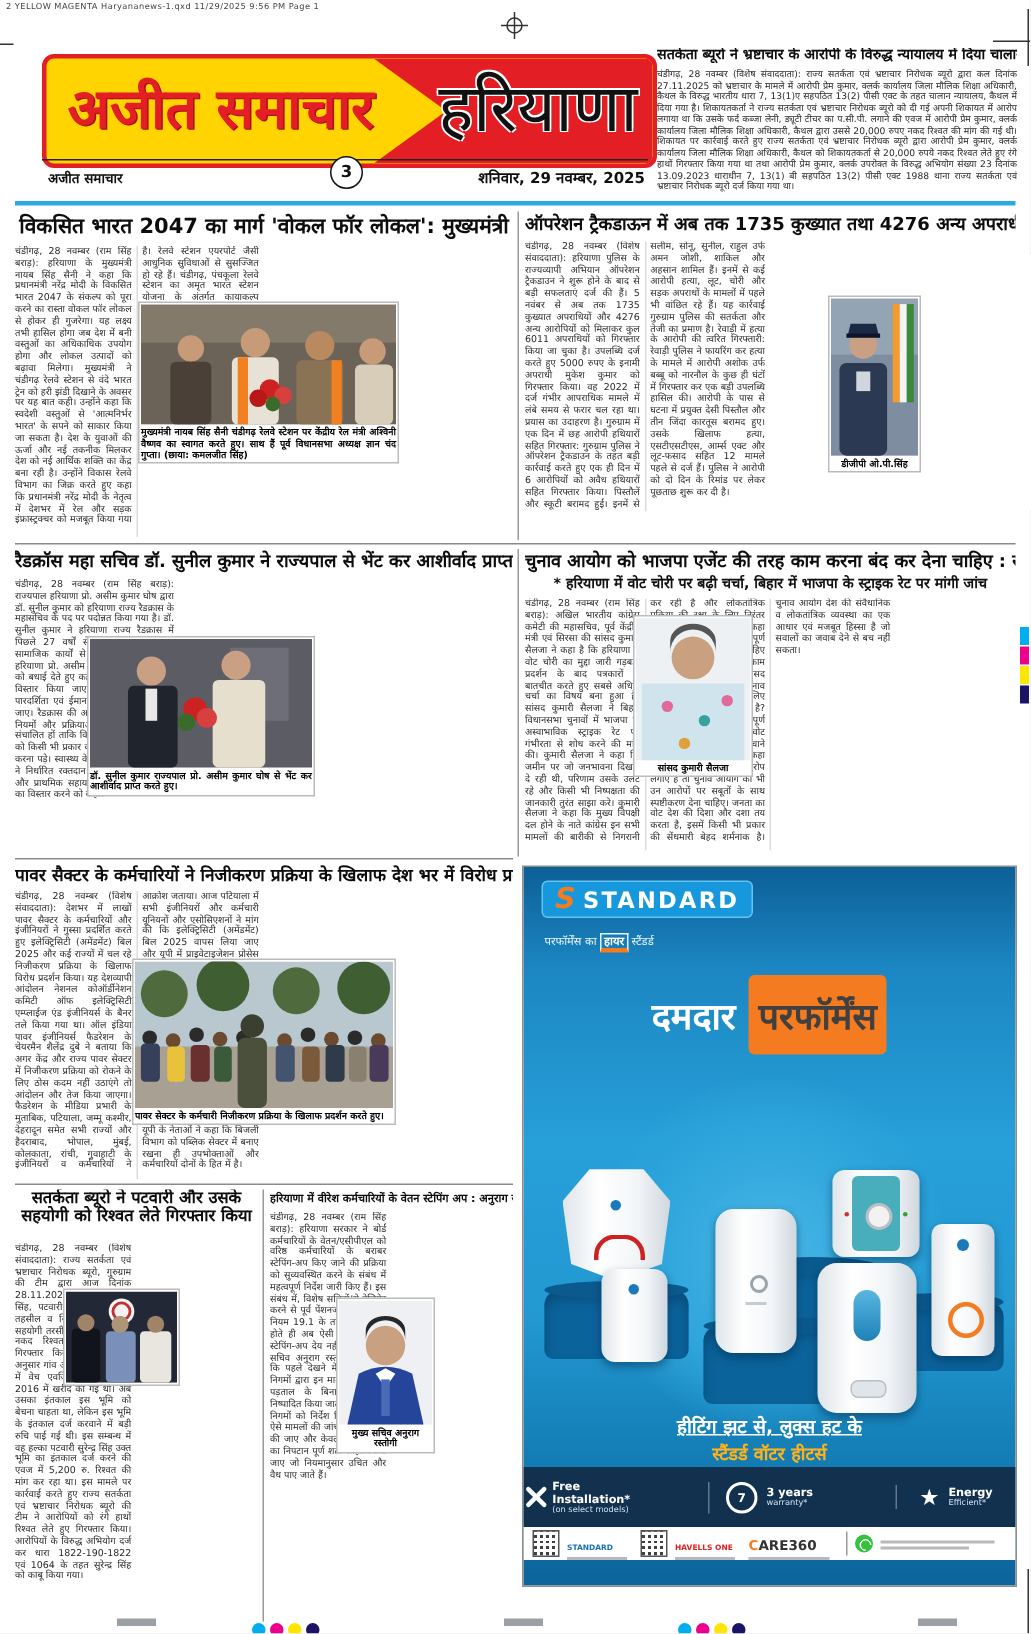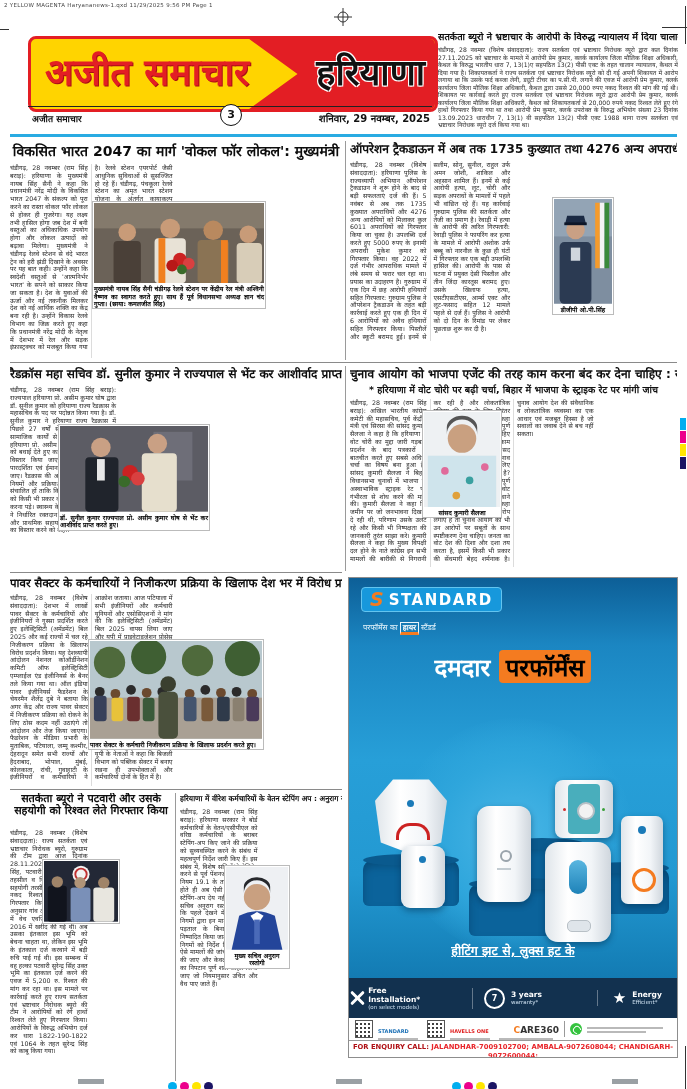--- a/index.html
+++ b/index.html
@@ -23,41 +23,41 @@
   
   .hline{background:#8a8a8a;height:1px;}
   .vline{background:#9a9a9a;width:1px;}
   .cyan-rule{background:#29abe2;height:3px;}
   
   .mast-box{background:#ffd400;border:3px solid #e31e24;border-radius:8px;overflow:hidden;}
   .mast-name{font-weight:bold;color:#e31e24;font-size:37px;line-height:64px;white-space:nowrap;
              text-shadow:1px 1px 0 #a80f14;}
   .mast-edition-bg{position:absolute;right:0;top:0;bottom:0;width:46%;background:#e31e24;
              clip-path:polygon(0 0,100% 0,100% 100%,0 100%,26% 50%);}
-  .mast-edition{font-weight:bold;color:#111;font-size:36px;line-height:64px;white-space:nowrap;
+  .mast-edition{font-weight:normal;color:#111;font-size:44px;line-height:64px;white-space:nowrap;
              text-shadow:-1px -1px 0 #fff,1px -1px 0 #fff,-1px 1px 0 #fff,1px 1px 0 #fff;}
   .daterow{border-top:1.5px solid #222;display:flex;align-items:center;}
   .pg-circle{width:20px;height:20px;border:1.6px solid #111;border-radius:50%;background:#fff;
              font-size:11px;font-weight:bold;text-align:center;line-height:20px;}
   
   .slug{font-size:5.5px;color:#444;letter-spacing:0.3px;white-space:nowrap;}
   .dot{width:9px;height:9px;border-radius:50%;display:inline-block;margin-right:3px;}
   .graybar{background:#9aa0a4;}
   
   .ad{border:1px solid #8d8d8d;box-sizing:border-box;overflow:hidden;
       background:linear-gradient(180deg,#0d5f97 0%,#1b86c2 14%,#279fd8 38%,#2399d2 62%,#1580b8 80%,#0d639b 100%);}
   .ad-logo{background:#1798dc;border:1px solid #63c4ef;border-radius:4px;display:flex;align-items:center;
       padding:2px 8px;gap:5px;}
   .ad-logo .s{color:#f47b20;font-weight:bold;font-size:19px;font-style:italic;line-height:1;}
   .ad-logo .brand{color:#fff;font-weight:bold;font-size:15px;letter-spacing:1.5px;}
   .ad-tagline{color:#eaf6fd;font-size:7.5px;}
   .ad-tagline .hib{font-weight:bold;color:#fff;border:1px solid #e8f4fb;border-bottom:3px solid #f47b20;
       padding:0 2px;margin:0 2px;}
   .ad-h1{color:#fff;font-weight:bold;text-align:center;}
-  .chip{background:#f47b20;color:#000000;border-radius:4px;padding:0 7px;display:inline-block;}
+  .chip{background:#f47b20;color:#404040;border-radius:4px;padding:10px 7px;display:inline-block;}
   .glow{border-radius:50%;background:radial-gradient(circle,#49b6e6 0%,#2fa6dc 45%,rgba(47,166,220,0) 72%);}
   .pod{background:#0b639b;border-radius:10px 10px 6px 6px;box-shadow:inset 0 6px 8px #084d7b;}
   .pod::before{content:"";position:absolute;left:0;right:0;top:-6px;height:12px;border-radius:50%;
       background:#0a5a8e;}
   .pod{position:absolute;}
   .prod{position:absolute;background:linear-gradient(90deg,#dfe5ea 0%,#ffffff 35%,#f2f5f8 70%,#cfd6dd 100%);
       box-shadow:0 3px 6px rgba(0,40,70,.45);}
   .navy{background:#12314f;display:flex;align-items:center;gap:44px;}
   .badge{flex:1;display:flex;align-items:center;justify-content:center;gap:6px;color:#fff;}
   .badge + .badge{border-left:1px solid rgba(255,255,255,.35);}
@@ -338,20 +338,21 @@
     <div class="prod" style="left:196px;top:264px;width:66px;height:100px;border-radius:13px;">
       <div style="position:absolute;left:24px;top:18px;width:18px;height:34px;border-radius:9px;background:linear-gradient(180deg,#59b6e0,#1e82b8);"></div>
       <div style="position:absolute;left:22px;bottom:10px;width:22px;height:10px;border-radius:5px;background:#dfe5ea;border:1px solid #b8c0c6;"></div>
     </div>
     <div class="prod" style="left:272px;top:238px;width:42px;height:88px;border-radius:7px;">
       <div style="position:absolute;left:17px;top:10px;width:8px;height:8px;border-radius:50%;background:#1a7ab8;"></div>
       <div style="position:absolute;left:11px;bottom:12px;width:18px;height:18px;border:3px solid #f47b20;border-radius:50%;"></div>
     </div>
 
     <div class="abs adline1" style="left:0;top:364px;width:100%;">हीटिंग झट से, लुक्स हट के</div>
+    <div class="abs adline2" style="left:0;top:382px;width:100%;">स्टैंडर्ड वॉटर हीटर्स</div>
 
     <div class="abs navy" style="left:0;top:400px;width:100%;height:40px;">
       <div class="badge">
         <div class="tools">
             <i></i>
             <i></i>
           </div>
         <div>
             <div class="t1">Free Installation*</div>
              <div class="t2">(on select models)</div>
@@ -371,37 +372,32 @@
              <div class="t2">Efficient*</div>
           </div>
       </div>
     </div>
 
     <div class="abs adwhite" style="left:0;top:440px;width:100%;height:22px;">
       <div class="qr"></div>
       <div style="width:44px;"><span class="applbl" style="color:#1a6fb5;">STANDARD</span><span class="skel" style="width:40px;"></span></div>
       <div class="qr"></div>
       <div style="width:44px;"><span class="applbl" style="color:#e02020;">HAVELLS ONE</span><span class="skel" style="width:40px;"></span></div>
-      <div class="care" style="width:60px;text-align:right;">
+      <div class="care" style="width:60px;text-align:left;">
         <span class="c">C</span><span class="rest">ARE360</span>
         <span class="skel" style="width:54px;"></span>
       </div>
       <div style="width:1px;height:16px;background:#999;"></div>
       <div class="wa"></div>
       <div style="flex:1;">
           <span class="skel" style="width:90%;"></span>
           <span class="skel" style="width:70%;"></span>
         </div>
     </div>
 
-    <div class="abs enquiry" style="left:0;top:462px;width:100%;height:19px;">
-      <span class="lbl">FOR ENQUIRY CALL:</span>
-      <span>JALANDHAR-7009102700; AMBALA-9072608044; CHANDIGARH-9072600044;</span><br>
-      
-    </div>
   </div>
 
   <div class="abs" style="left:680px;top:418px;width:6px;height:12px;background:#00aeef;"></div>
   <div class="abs" style="left:680px;top:431px;width:6px;height:12px;background:#ec008c;"></div>
   <div class="abs" style="left:680px;top:444px;width:6px;height:12px;background:#ffe600;"></div>
   <div class="abs" style="left:680px;top:457px;width:6px;height:12px;background:#1b1464;"></div>
 
   <div class="abs graybar" style="left:78px;top:1079px;width:26px;height:5px;"></div>
   <div class="abs" style="left:168px;top:1076px;">
     <span class="dot" style="background:#00aeef;"></span><span class="dot" style="background:#ec008c;"></span><span class="dot" style="background:#ffe600;"></span><span class="dot" style="background:#1b1464;"></span>

